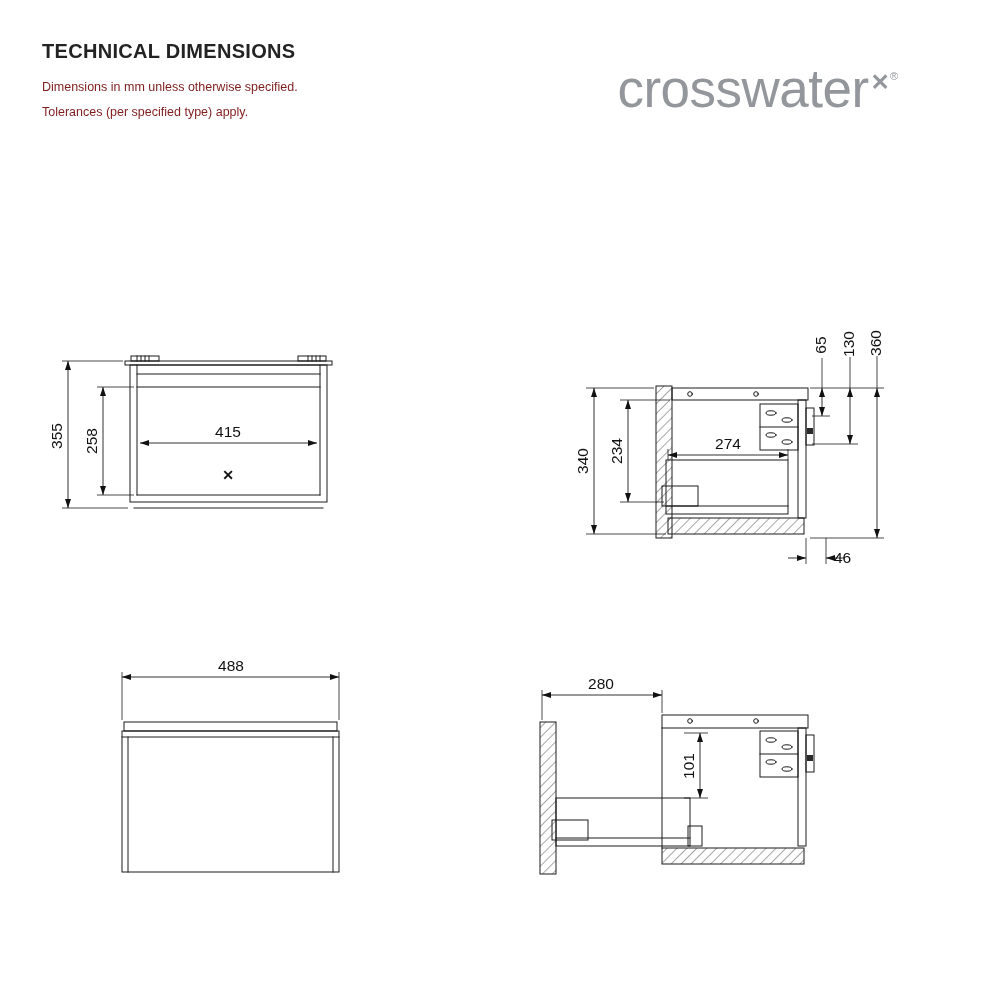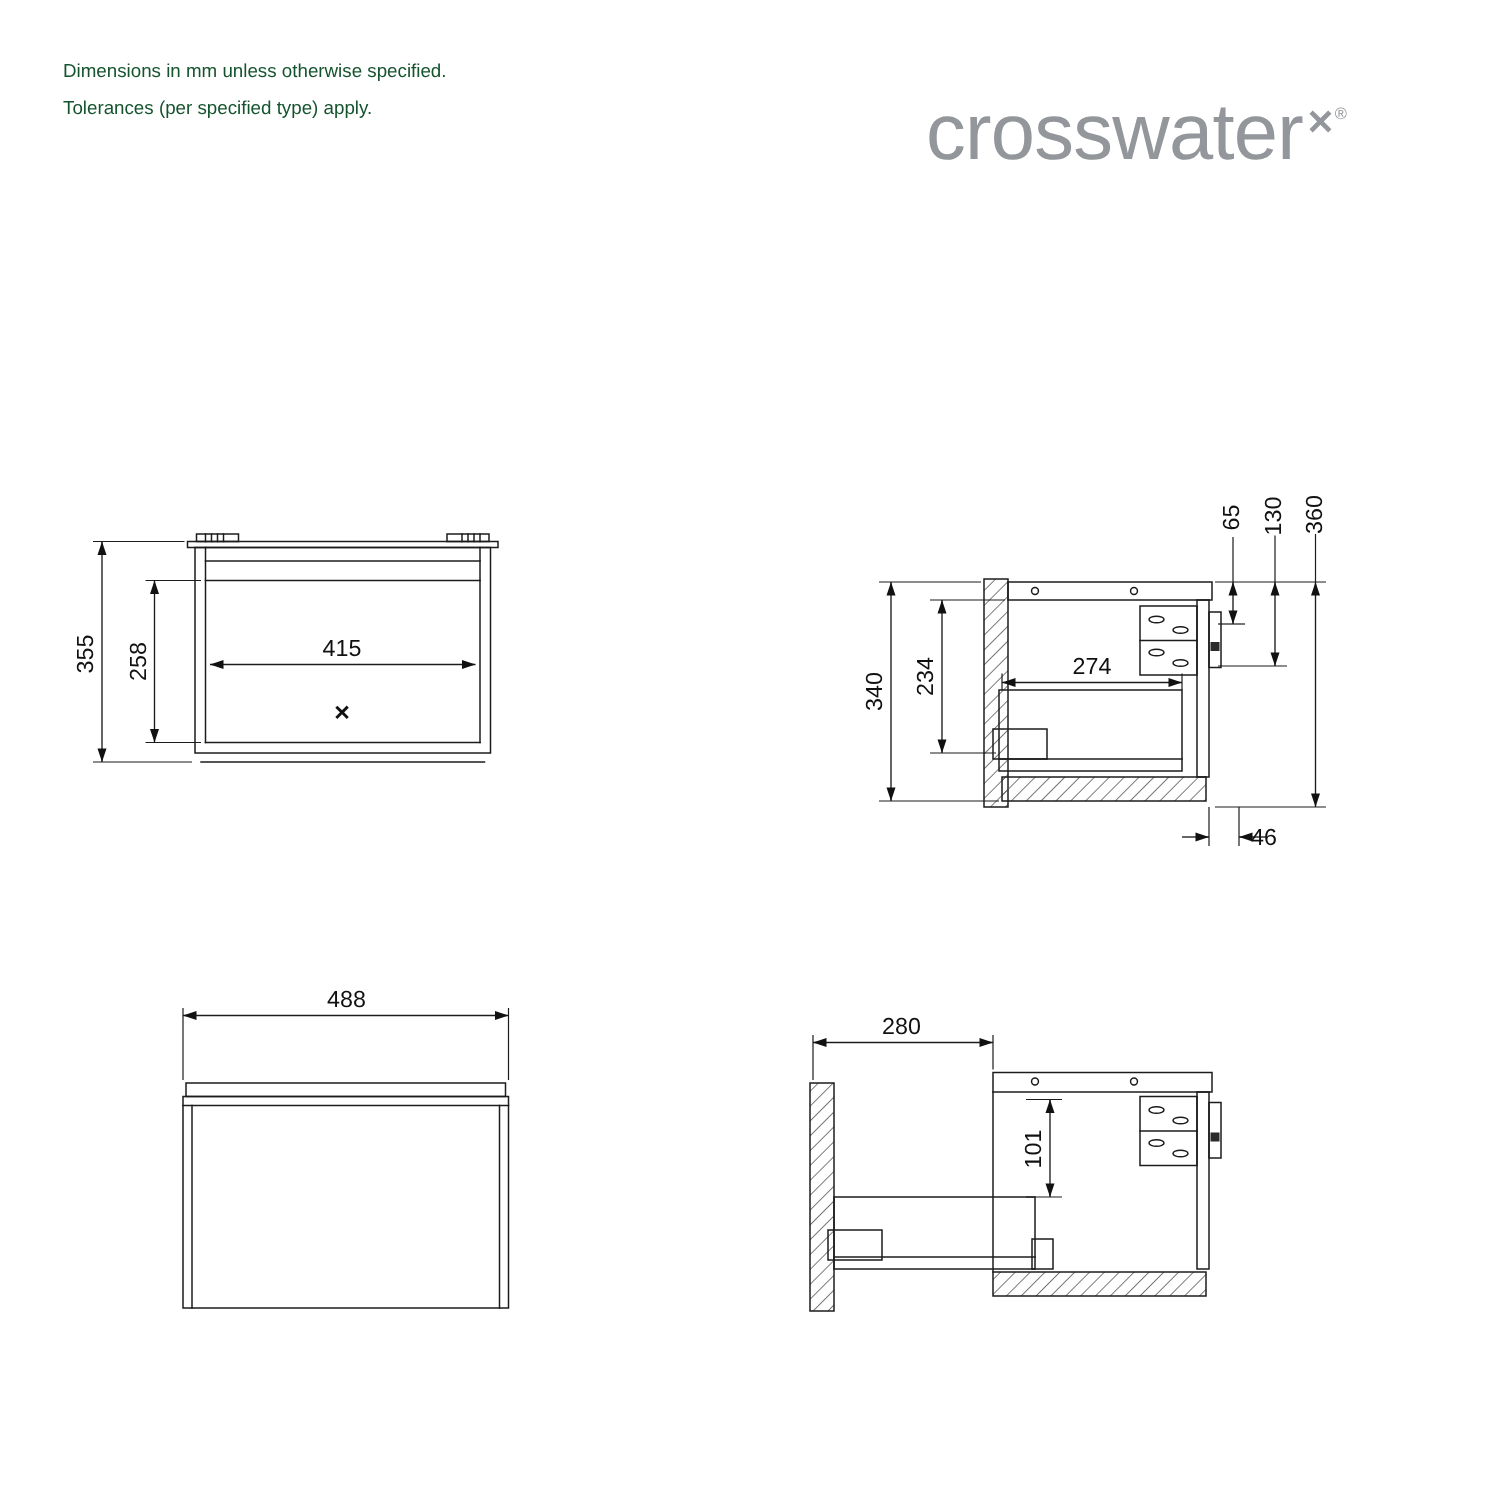--- a/index.html
+++ b/index.html
@@ -9,21 +9,21 @@
     background: #ffffff;
     position: relative;
     font-family: "Liberation Sans", sans-serif;
     overflow: hidden;
   }
   .header { position: absolute; left: 42px; top: 40px; }
   .title {
     font-size: 20px; font-weight: bold; color: #232323;
     letter-spacing: 0.3px; margin: 0 0 17px 0;
   }
-  .note { font-size: 12.5px; color: #14532d; margin: 0 0 11px 0; }
+  .note { font-size: 12.5px; color: #7f1d1d; margin: 0 0 11px 0; }
 
   .logo {
     position: absolute; top: 58px; right: 102px;
     color: #93969a; white-space: nowrap;
   }
   .logo-word { font-size: 53px; letter-spacing: -0.5px; }
   .logo-mark {
     display: inline-block; font-size: 23px; font-weight: bold;
     transform: translateY(-17px); margin-left: 2px;
   }
@@ -34,20 +34,21 @@
   .lnh { stroke: #1c1c1c; stroke-width: 1; stroke-linecap: square; }
   .dim { stroke: #1c1c1c; stroke-width: 0.9; fill: none; }
   .ext { stroke: #1c1c1c; stroke-width: 0.8; fill: none; }
   .dimtxt { font-family: "Liberation Sans", sans-serif; font-size: 15.5px; fill: #111111; }
   .xmark { font-size: 14px; font-weight: bold; }
 </style>
 </head>
 <body>
 
 <div class="header">
+  <h1 class="title">TECHNICAL DIMENSIONS</h1>
   <p class="note">Dimensions in mm unless otherwise specified.</p>
   <p class="note">Tolerances (per specified type) apply.</p>
 </div>
 
 <div class="logo"><span class="logo-word">crosswater</span><span class="logo-mark">✕</span><span class="logo-reg">®</span></div>
 
 <svg class="sheet" width="1000" height="1000" viewBox="0 0 1000 1000">
   <defs>
     <marker id="arr" markerUnits="userSpaceOnUse" markerWidth="10" markerHeight="8" refX="9.5" refY="4" orient="auto-start-reverse">
       <path d="M0.5,1 L9.5,4 L0.5,7 Z" fill="#111111"></path>

